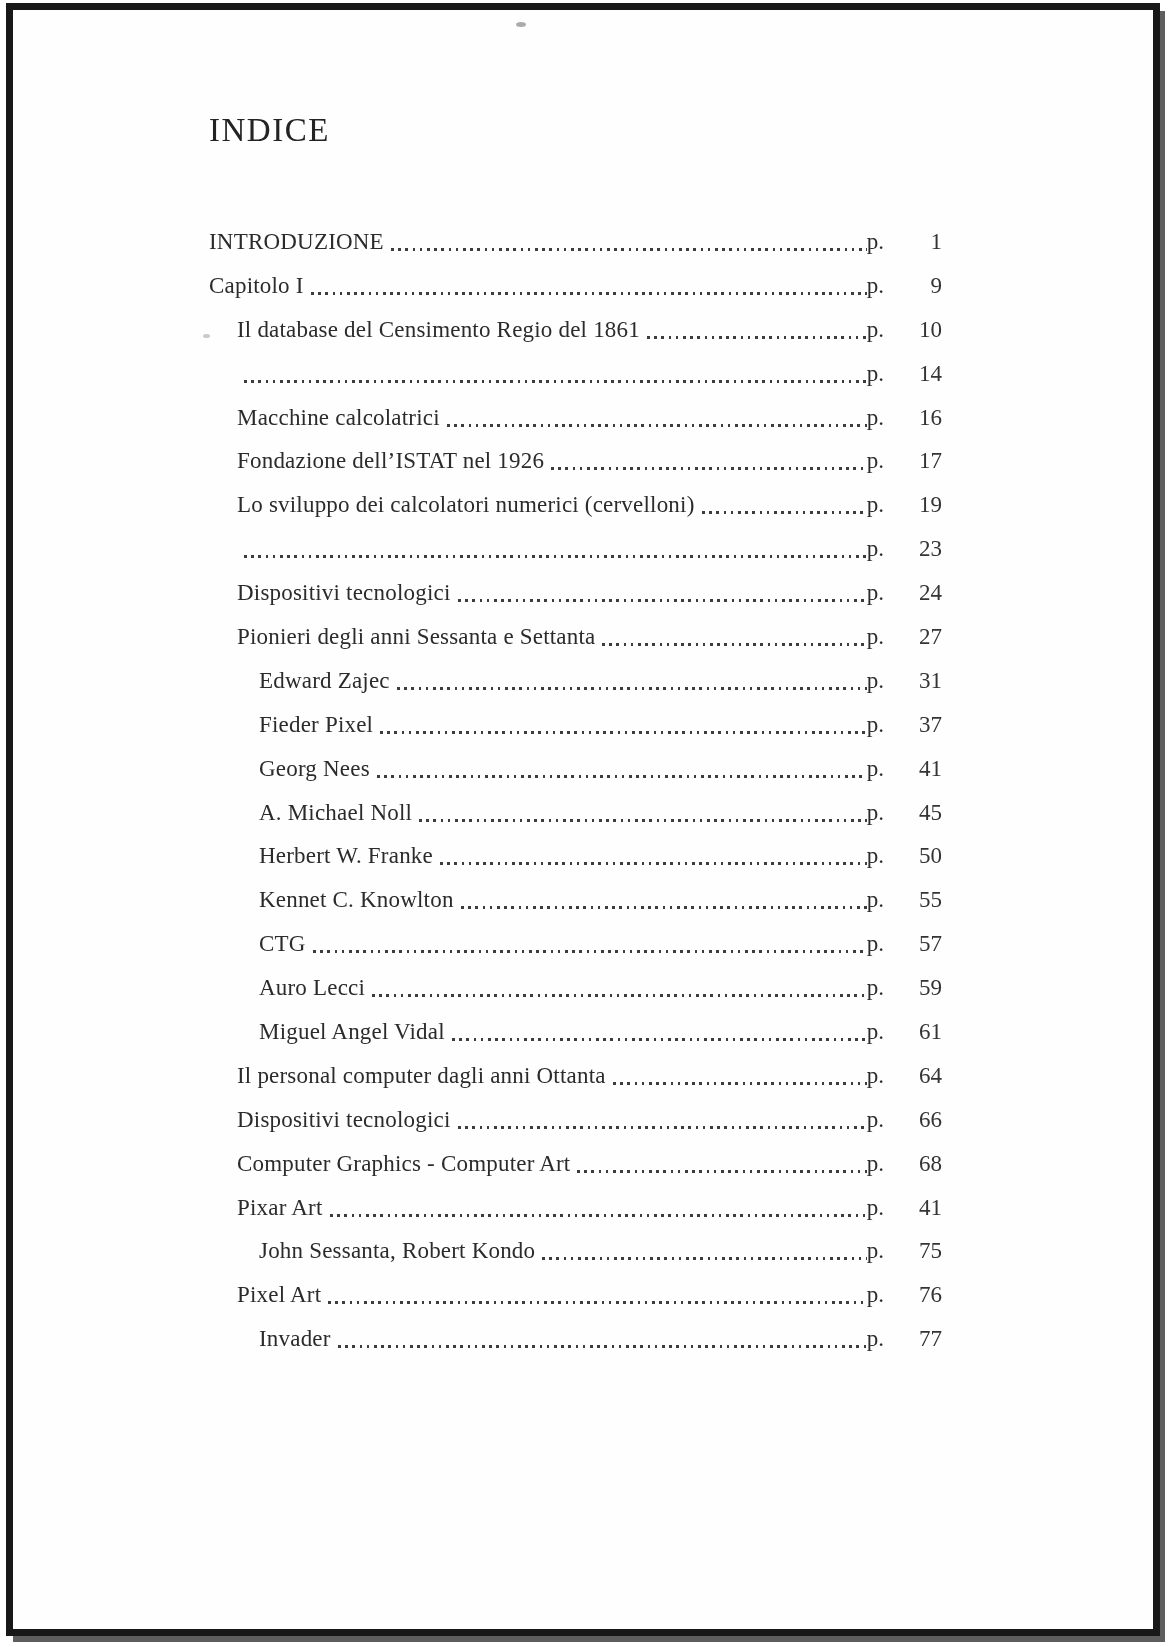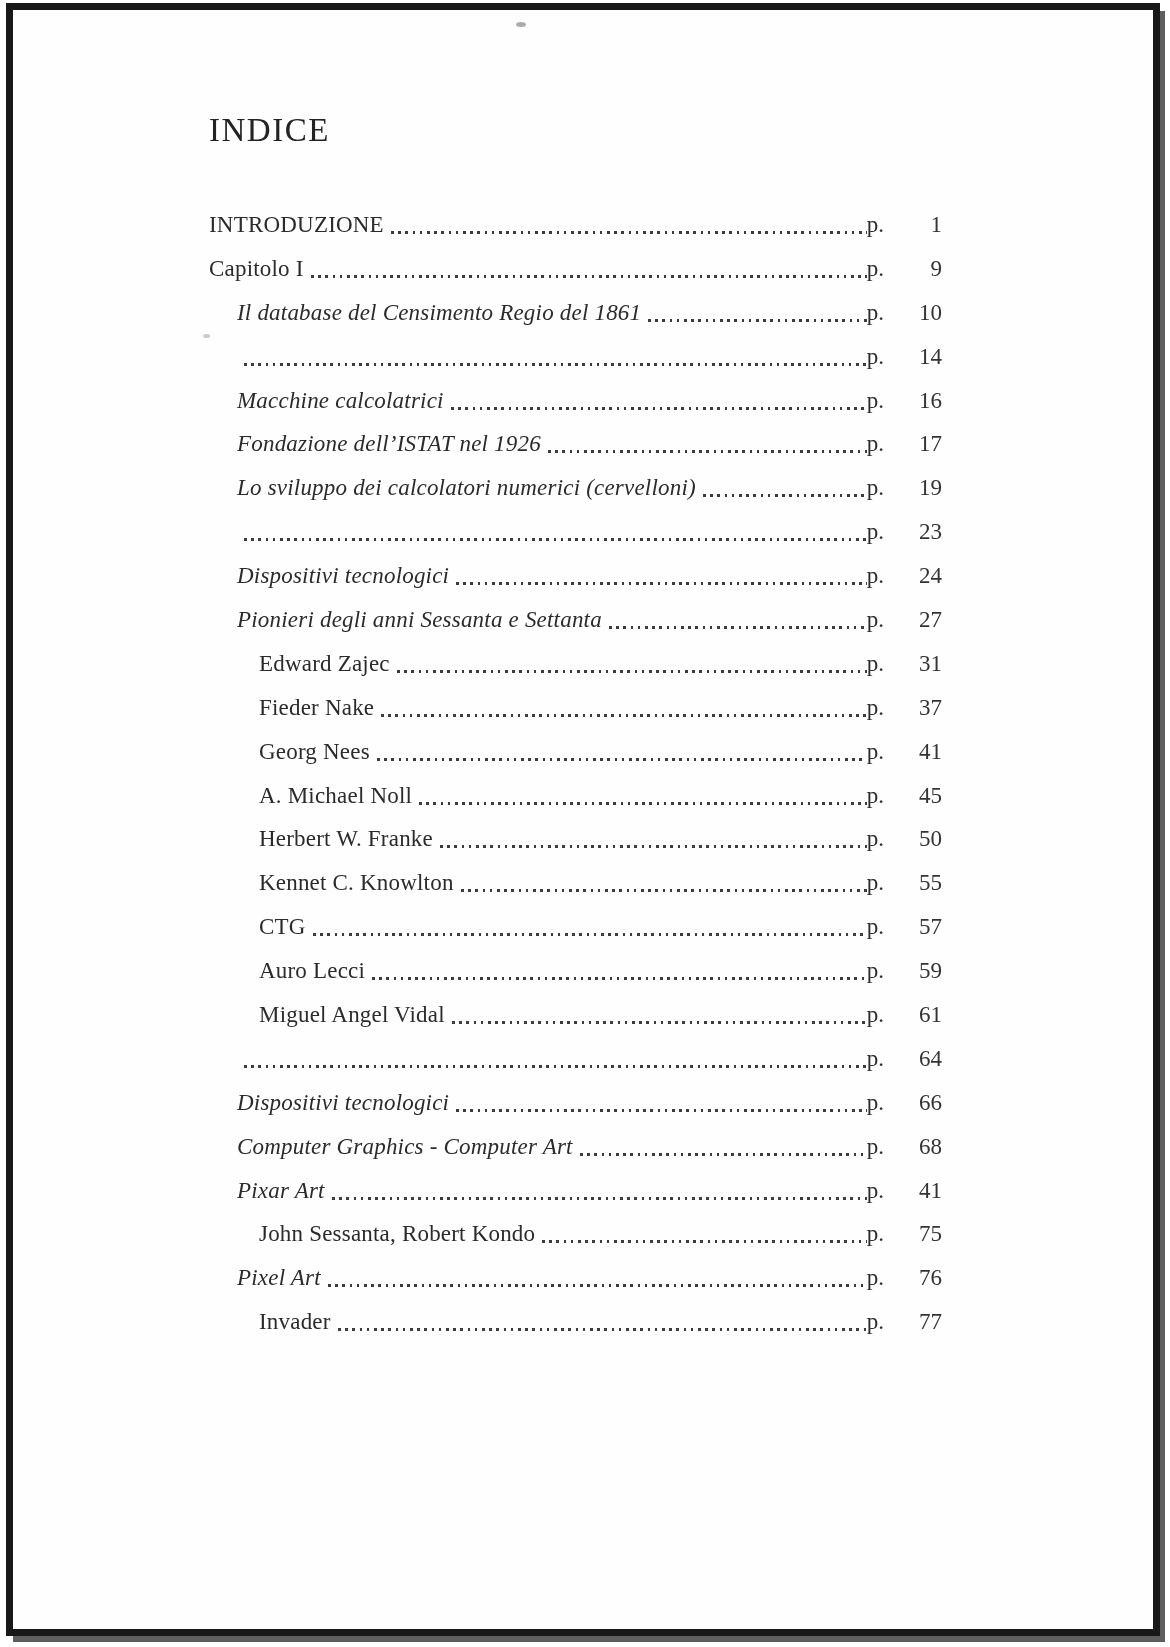--- a/index.html
+++ b/index.html
@@ -22,31 +22,31 @@
   }
   .artifact-2{
     position:absolute;left:203px;top:334px;width:7px;height:4px;
     background:#bdbdbd;border-radius:50%;opacity:.8;
   }
   .page-title{
     position:absolute;left:209px;top:112px;
     font-size:33px;letter-spacing:1.5px;color:#232323;
   }
   .toc{
-    position:absolute;left:209px;top:203px;right:228px;
+    position:absolute;left:209px;top:220px;right:228px;
   }
   .toc-row{
     display:flex;align-items:center;
     height:43.9px;
     font-size:23px;
     white-space:nowrap;
   }
   .toc-row.indent-1{padding-left:28px;}
   .toc-row.indent-2{padding-left:50px;}
-  .toc-row.italic .toc-title{font-style:italic;}
+  .toc-row.italic .toc-title{}
   .toc-title{flex:0 0 auto;letter-spacing:.2px;}
   .leader{
     flex:1 1 auto;
     height:3px;
     margin:15px 0 0 7px;
     background-image:repeating-linear-gradient(to right,#3c3c3c 0 2.6px,transparent 2.6px 7.2px);
   }
   .p-label{flex:0 0 auto;}
   .page-num{flex:0 0 auto;width:58px;text-align:right;color:#343434;}
 </style>
@@ -118,21 +118,21 @@
     <span class="p-label">p.</span>
     <span class="page-num">27</span>
   </div>
     <div class="toc-row indent-2">
     <span class="toc-title">Edward Zajec</span>
     <span class="leader"></span>
     <span class="p-label">p.</span>
     <span class="page-num">31</span>
   </div>
     <div class="toc-row indent-2">
-    <span class="toc-title">Fieder Nake</span>
+    <span class="toc-title">Fieder Pixel</span>
     <span class="leader"></span>
     <span class="p-label">p.</span>
     <span class="page-num">37</span>
   </div>
     <div class="toc-row indent-2">
     <span class="toc-title">Georg Nees</span>
     <span class="leader"></span>
     <span class="p-label">p.</span>
     <span class="page-num">41</span>
   </div>
@@ -166,20 +166,21 @@
     <span class="p-label">p.</span>
     <span class="page-num">59</span>
   </div>
     <div class="toc-row indent-2">
     <span class="toc-title">Miguel Angel Vidal</span>
     <span class="leader"></span>
     <span class="p-label">p.</span>
     <span class="page-num">61</span>
   </div>
     <div class="toc-row indent-1 italic">
+    <span class="toc-title">Il personal computer dagli anni Ottanta</span>
     <span class="leader"></span>
     <span class="p-label">p.</span>
     <span class="page-num">64</span>
   </div>
     <div class="toc-row indent-1 italic">
     <span class="toc-title">Dispositivi tecnologici</span>
     <span class="leader"></span>
     <span class="p-label">p.</span>
     <span class="page-num">66</span>
   </div>

